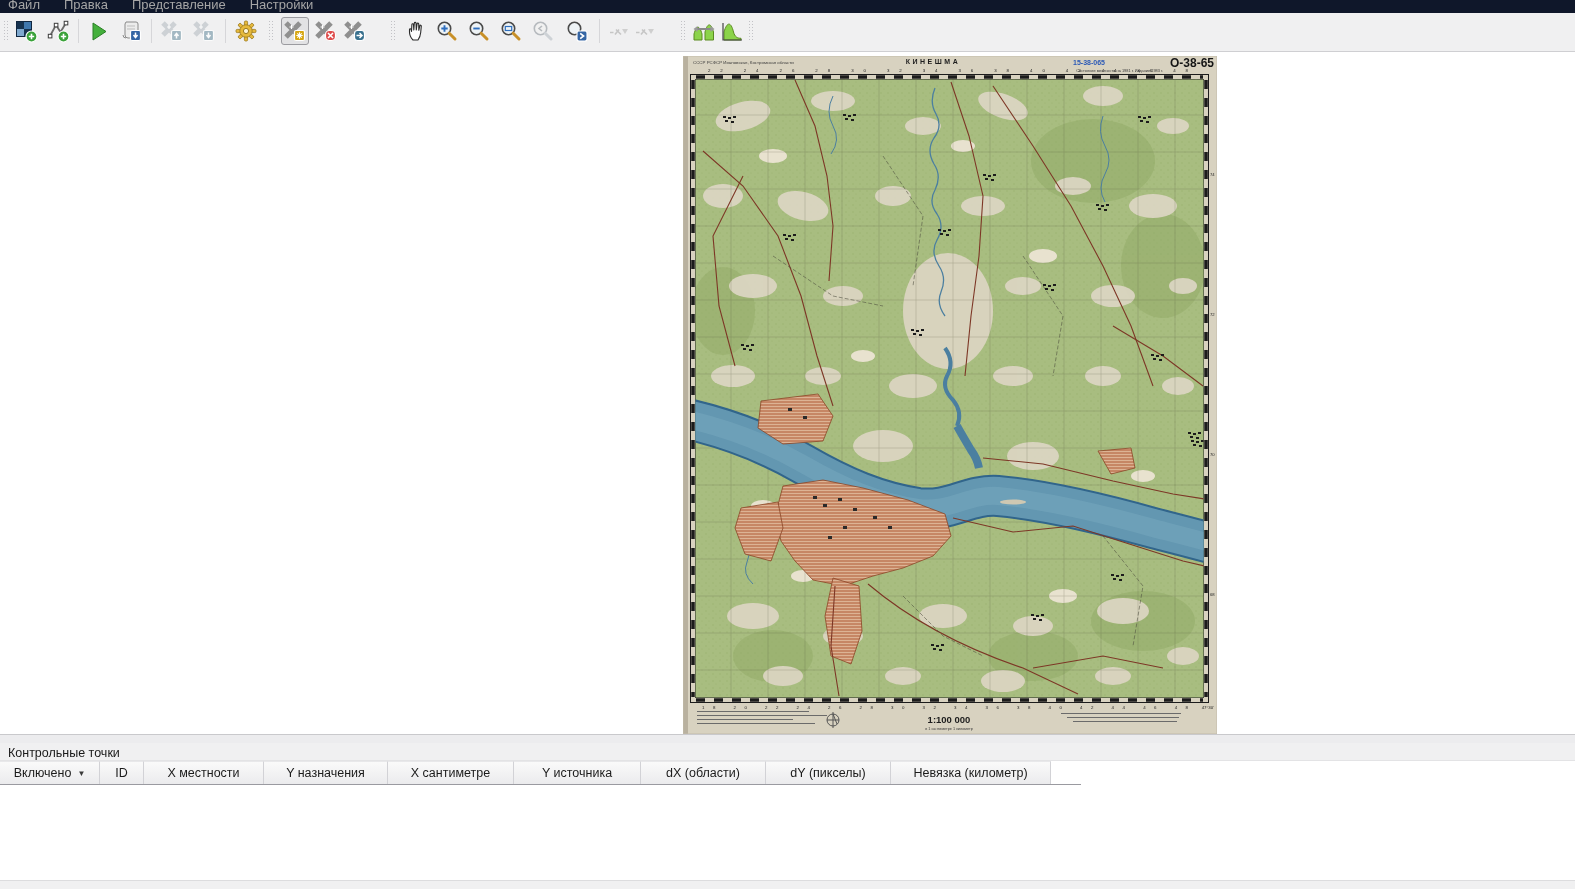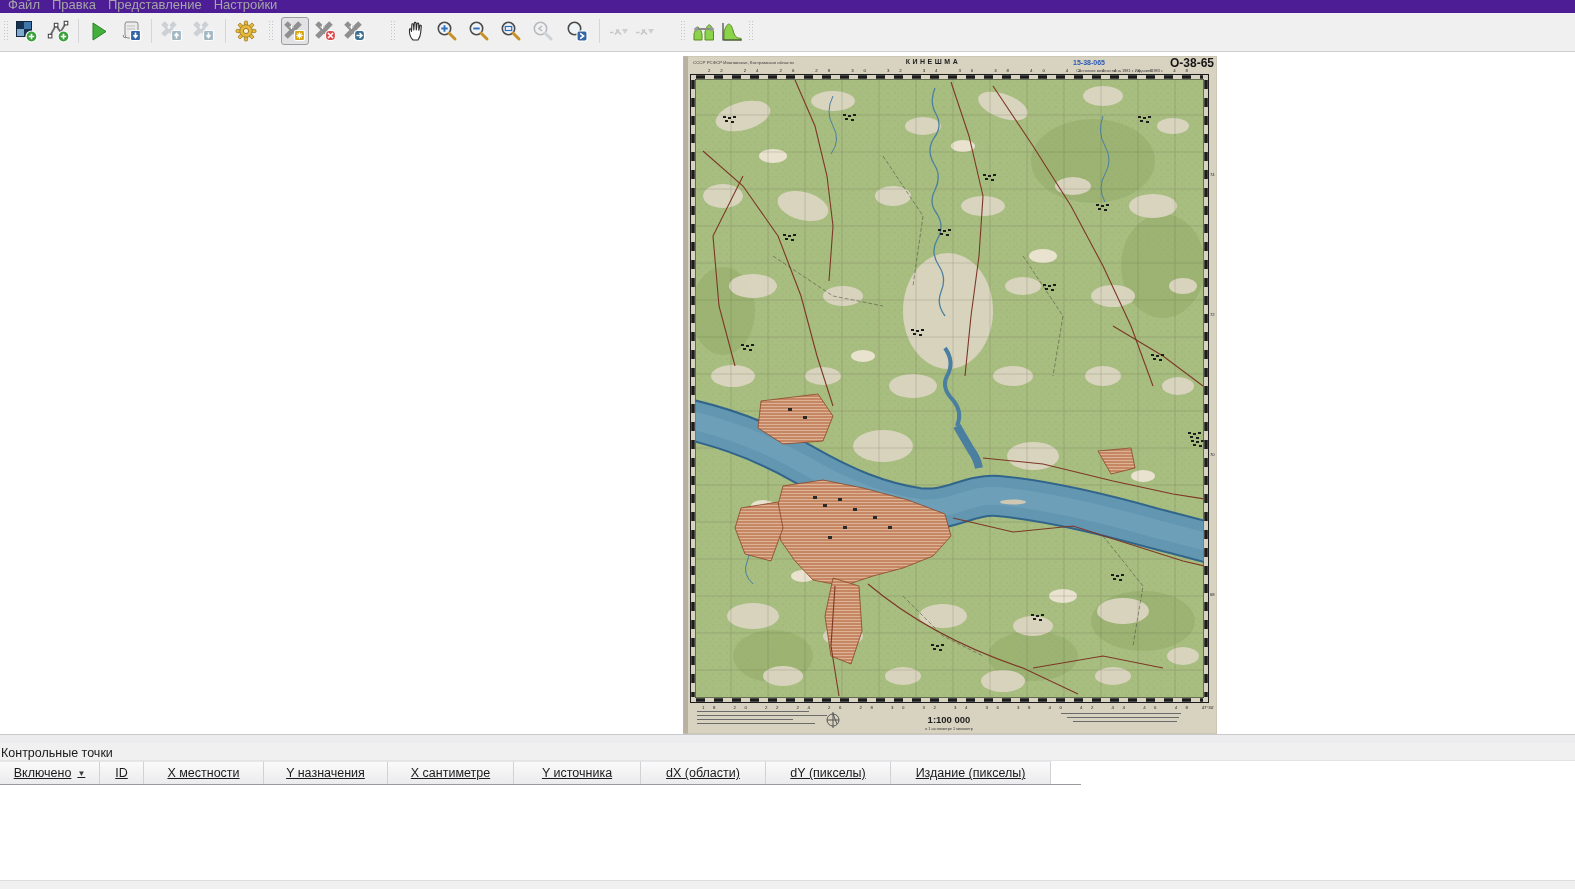--- a/index.html
+++ b/index.html
@@ -1,41 +1,41 @@
 <!DOCTYPE html>
 <html><head>
 <meta charset="utf-8">
 <style>
   html,body{margin:0;padding:0;background:#fff;}
   .app{position:relative;width:1575px;height:889px;font-family:"Liberation Sans",sans-serif;
        display:flex;flex-direction:column;overflow:hidden;background:#fff;}
   
-  .menubar{height:13px;background:#4c1d95;overflow:hidden;display:flex;gap:0;flex:none;}
+  .menubar{height:13px;background:#0f172a;overflow:hidden;display:flex;gap:12px;flex:none;}
   .menubar .mitem{font-size:13px;color:#a5a5a5;padding:0 6px;margin-top:-3px;white-space:nowrap;cursor:default;}
   .menubar .mitem:first-child{padding-left:8px;}
   
   .toolbar{height:38px;background:#f0f0f1;border-bottom:1px solid #cfcfd2;position:relative;flex:none;}
   .tbtn{position:absolute;top:4px;width:28px;height:28px;display:flex;align-items:center;justify-content:center;
         border:1px solid transparent;border-radius:3px;box-sizing:border-box;}
   .tbtn.checked{background:#e2e2e4;border-color:#9b9ba0;}
   .tsep{position:absolute;top:6px;width:1px;height:24px;background:#d6d6d9;}
   .tgrip{position:absolute;top:7px;width:6px;height:22px;
          background-image:radial-gradient(#c2c2c6 34%,transparent 36%);background-size:3px 3px;}
   
   .canvas{height:682px;background:#ffffff;position:relative;overflow:hidden;flex:none;border-bottom:1px solid #c9c9cc;}
   .rastermap{position:absolute;left:683px;top:4px;width:534px;height:632px;}
   .strip{height:8px;background:#ececee;flex:none;}
   
   .dock-title{height:17px;background:#f0f0f1;font-size:12.5px;color:#1a1a1a;
-              padding-left:1px;display:flex;align-items:flex-end;flex:none;border-bottom:1px solid #e3e3e5;}
+              padding-left:8px;display:flex;align-items:flex-end;flex:none;border-bottom:1px solid #e3e3e5;}
   .gcp-header{height:24px;display:flex;flex:none;background:#fff;border-bottom:1px solid #ffffff;position:relative;}
   .gcp-header .hrow{display:flex;border-bottom:1px solid #9a9aa0;}
   .th{background:linear-gradient(#fafafa,#ebebed);border-right:1px solid #d2d2d6;border-top:1px solid #e8e8ea;
       box-sizing:border-box;font-size:12.5px;color:#1b1b1b;display:flex;align-items:center;justify-content:center;
-      gap:6px;white-space:nowrap;overflow:hidden;text-decoration:underline;}
+      gap:6px;white-space:nowrap;overflow:hidden;}
   .th .filter-arrow{font-size:8px;color:#3a3a3a;margin-top:1px;}
   .gcp-body{flex:1;background:#ffffff;}
   
   .statusbar{height:8px;background:#f0f0f1;border-top:1px solid #dcdcde;flex:none;}
   svg{display:block;}
 </style>
 </head>
 <body>
 
 <div class="app">
@@ -478,21 +478,21 @@
       <div class="th" style="width:127px">
           <span>Y источника</span>
         </div>
       <div class="th" style="width:125px">
           <span>dX (области)</span>
         </div>
       <div class="th" style="width:125px">
           <span>dY (пикселы)</span>
         </div>
       <div class="th" style="width:160px">
-          <span>Издание (пикселы)</span>
+          <span>Невязка (километр)</span>
         </div>
       <div style="width:30px"></div>
     </div>
   </div>
 
   <div class="gcp-body"></div>
 
   <div class="statusbar"></div>
 </div>
 

